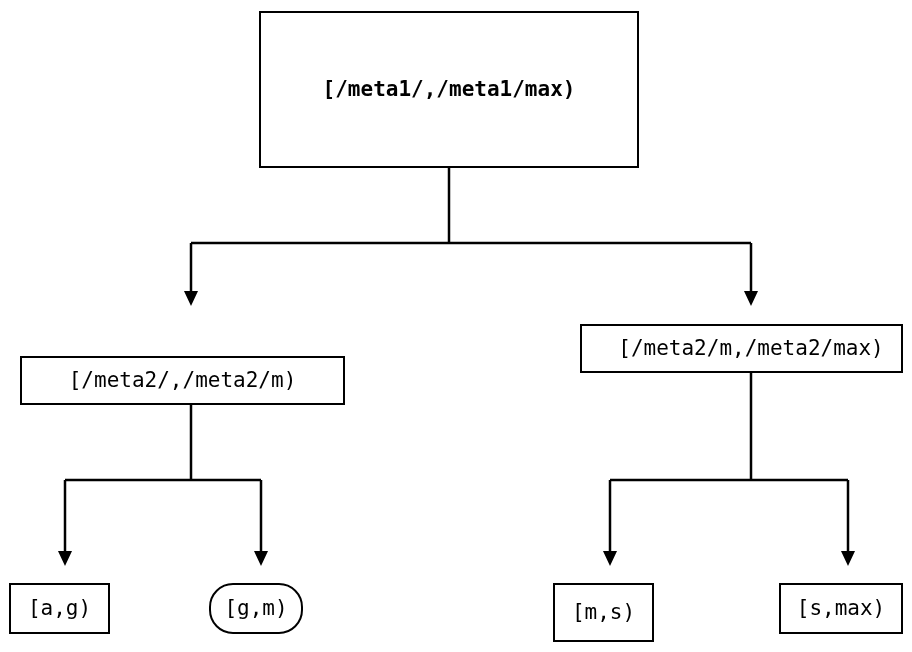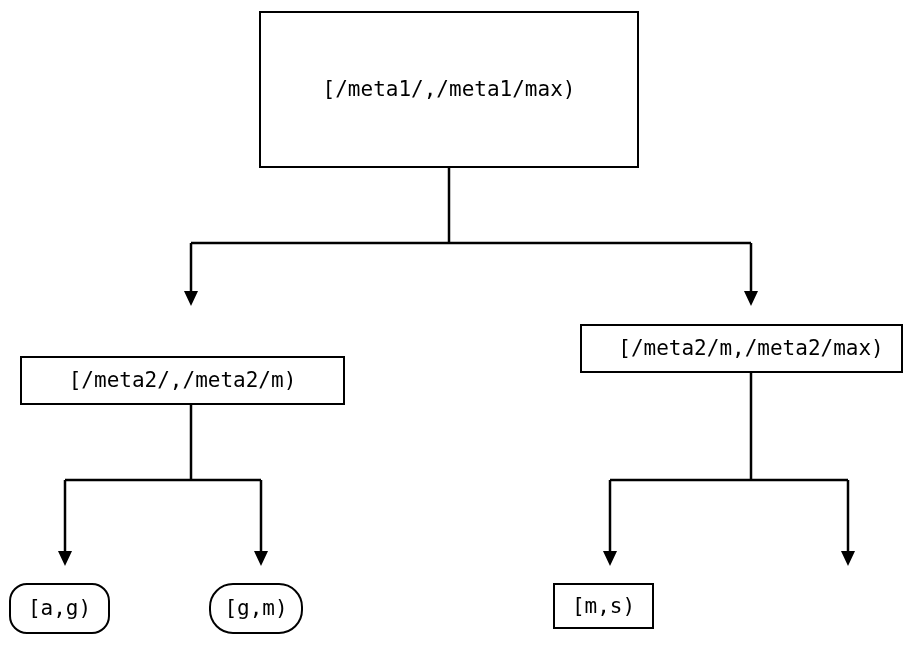--- a/index.html
+++ b/index.html
@@ -36,29 +36,29 @@
     justify-content: center;
     color: #000000;
     white-space: pre;
   }
   .node-label {
     font-family: "DejaVu Sans Mono", "Liberation Mono", monospace;
     color: #000000;
     white-space: pre;
     line-height: 1;
   }
-  .node-root { left: 259px; top: 11px; width: 380px; height: 157px; }
+  .node-root { left: 259px; top: 11px; width: 380px; height: 157px; font-weight: bold; }
   .node-root .node-label { font-size: 21px; }
   .node-mid-left { left: 20px; top: 324px; width: 325px; height: 49px; margin-top: 32px; }
   .node-mid-right { left: 580px; top: 324px; width: 323px; height: 49px; padding-left: 19px; }
   .node-mid-left .node-label,
   .node-mid-right .node-label { font-size: 21px; }
-  .node-leaf-1 { left: 9px; top: 583px; width: 101px; height: 51px; border-radius: 18px; }
+  .node-leaf-1 { left: 9px; top: 583px; width: 101px; height: 51px; }
   .node-leaf-2 { left: 209px; top: 583px; width: 94px; height: 51px; border-radius: 24px; }
-  .node-leaf-3 { left: 553px; top: 583px; width: 101px; height: 46px; }
+  .node-leaf-3 { left: 553px; top: 583px; width: 101px; height: 59px; }
   .node-leaf-4 { left: 779px; top: 583px; width: 124px; height: 51px; }
   .node-leaf-1 .node-label,
   .node-leaf-2 .node-label,
   .node-leaf-3 .node-label,
   .node-leaf-4 .node-label { font-size: 21px; }
 </style>
 </head>
 <body>
 
 <div id="diagram">
@@ -110,14 +110,17 @@
   </div>
 
   <div class="node node-leaf-2">
     <span class="node-label">[g,m)</span>
   </div>
 
   <div class="node node-leaf-3">
     <span class="node-label">[m,s)</span>
   </div>
 
+  <div class="node node-leaf-4">
+    <span class="node-label">[s,max)</span>
+  </div>
 
 </div>
 
 </body></html>

